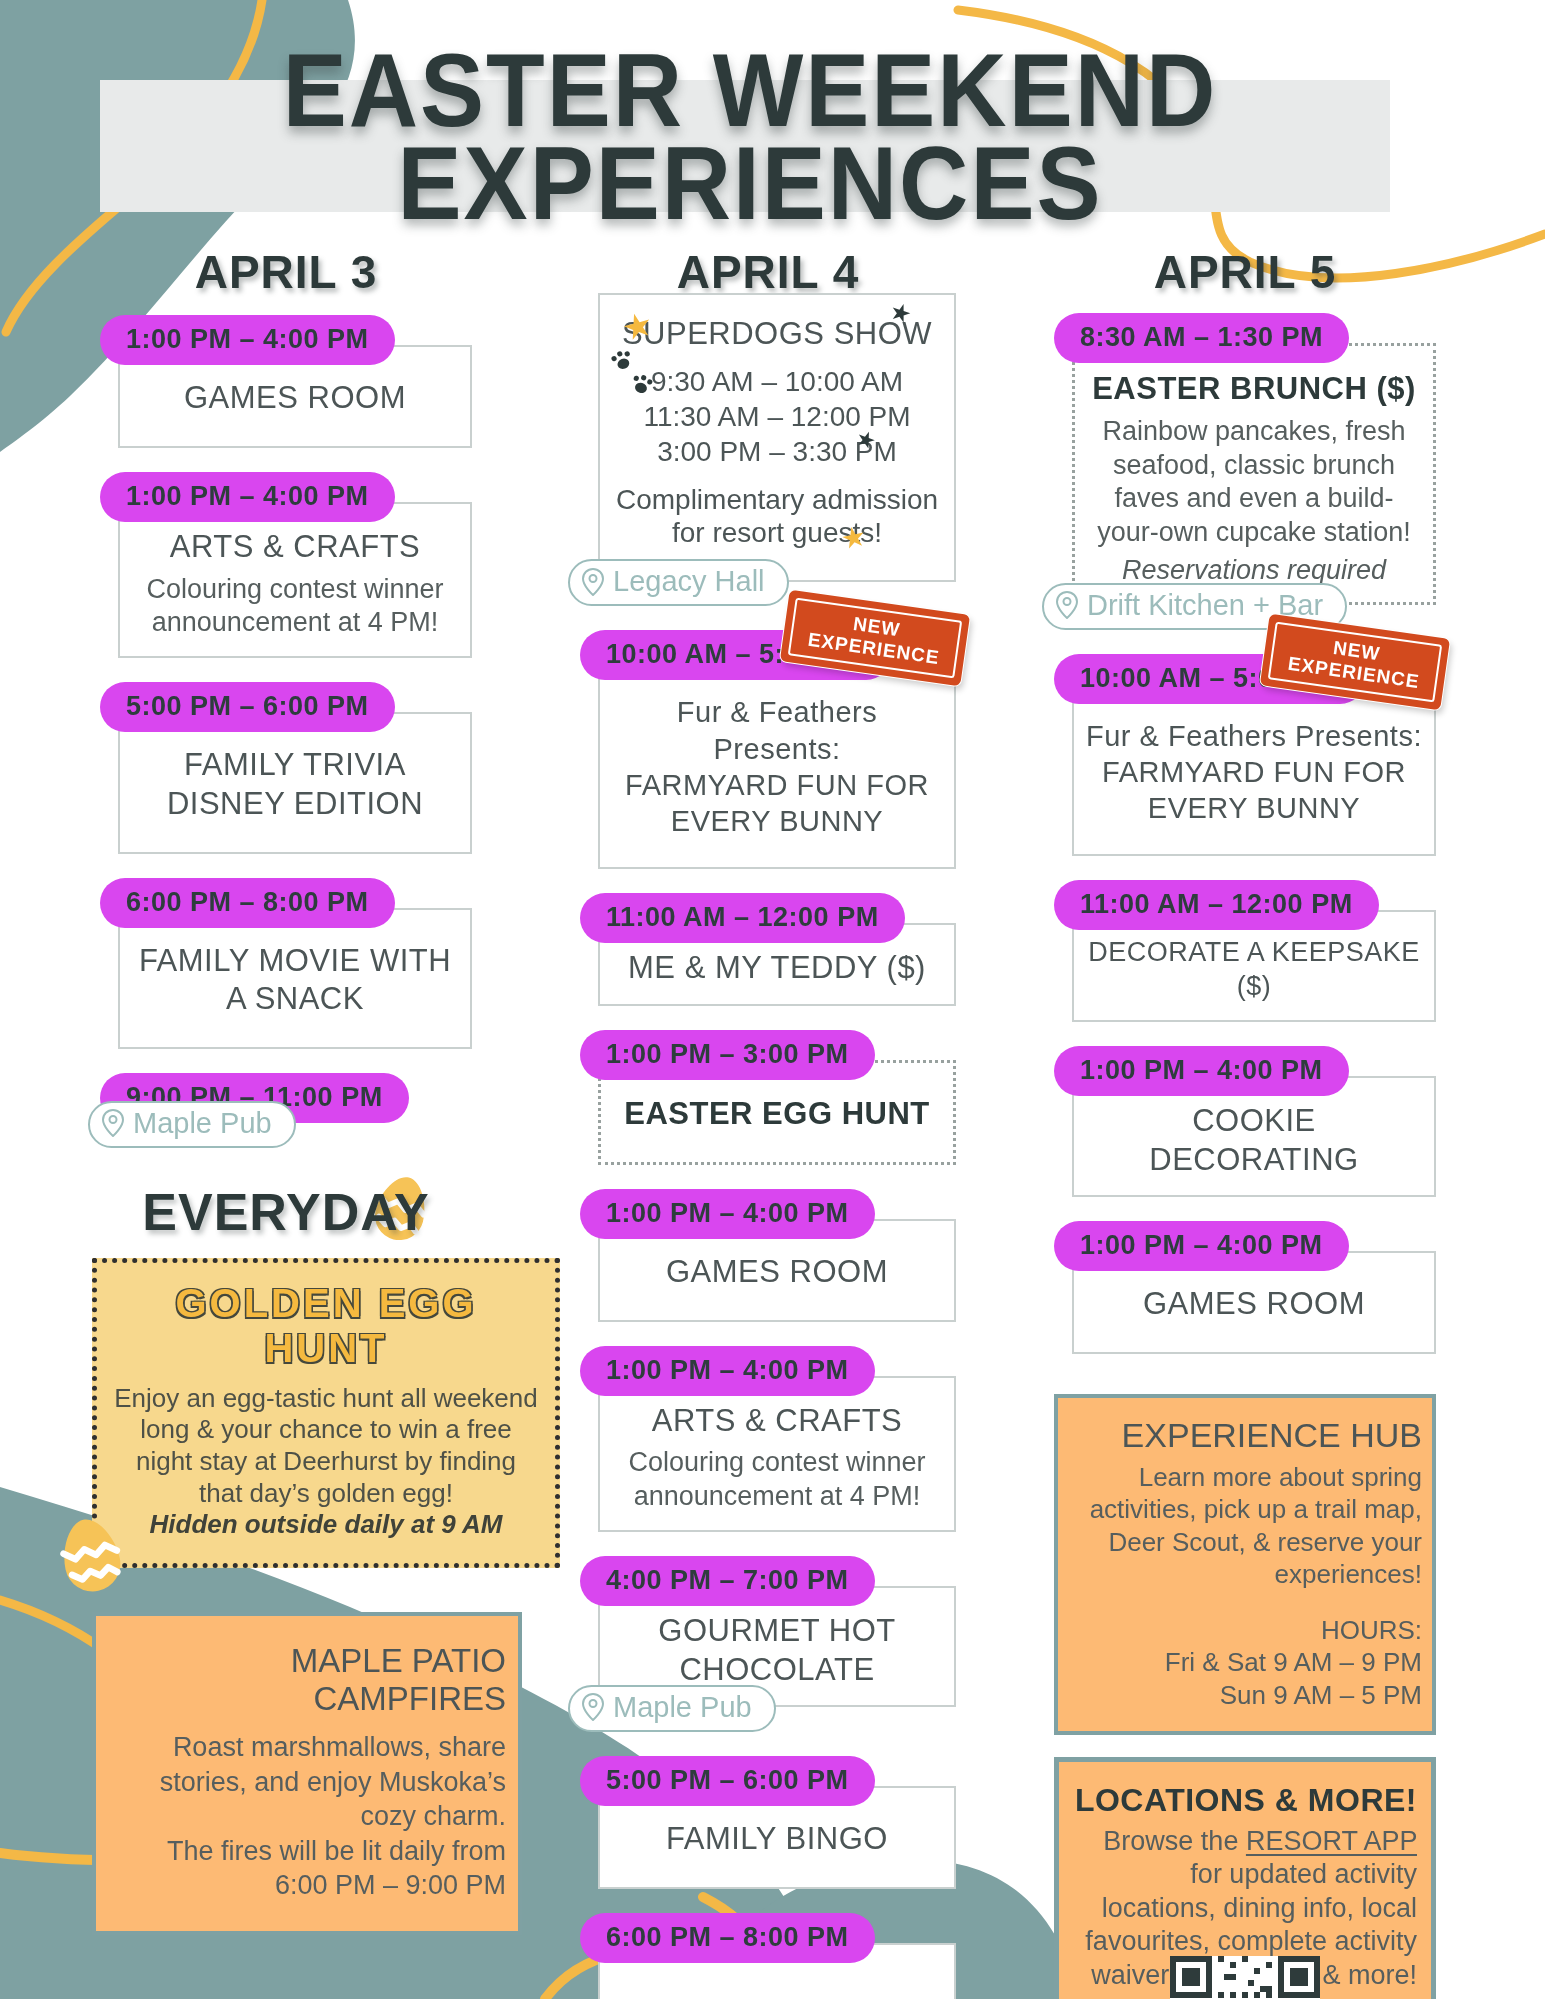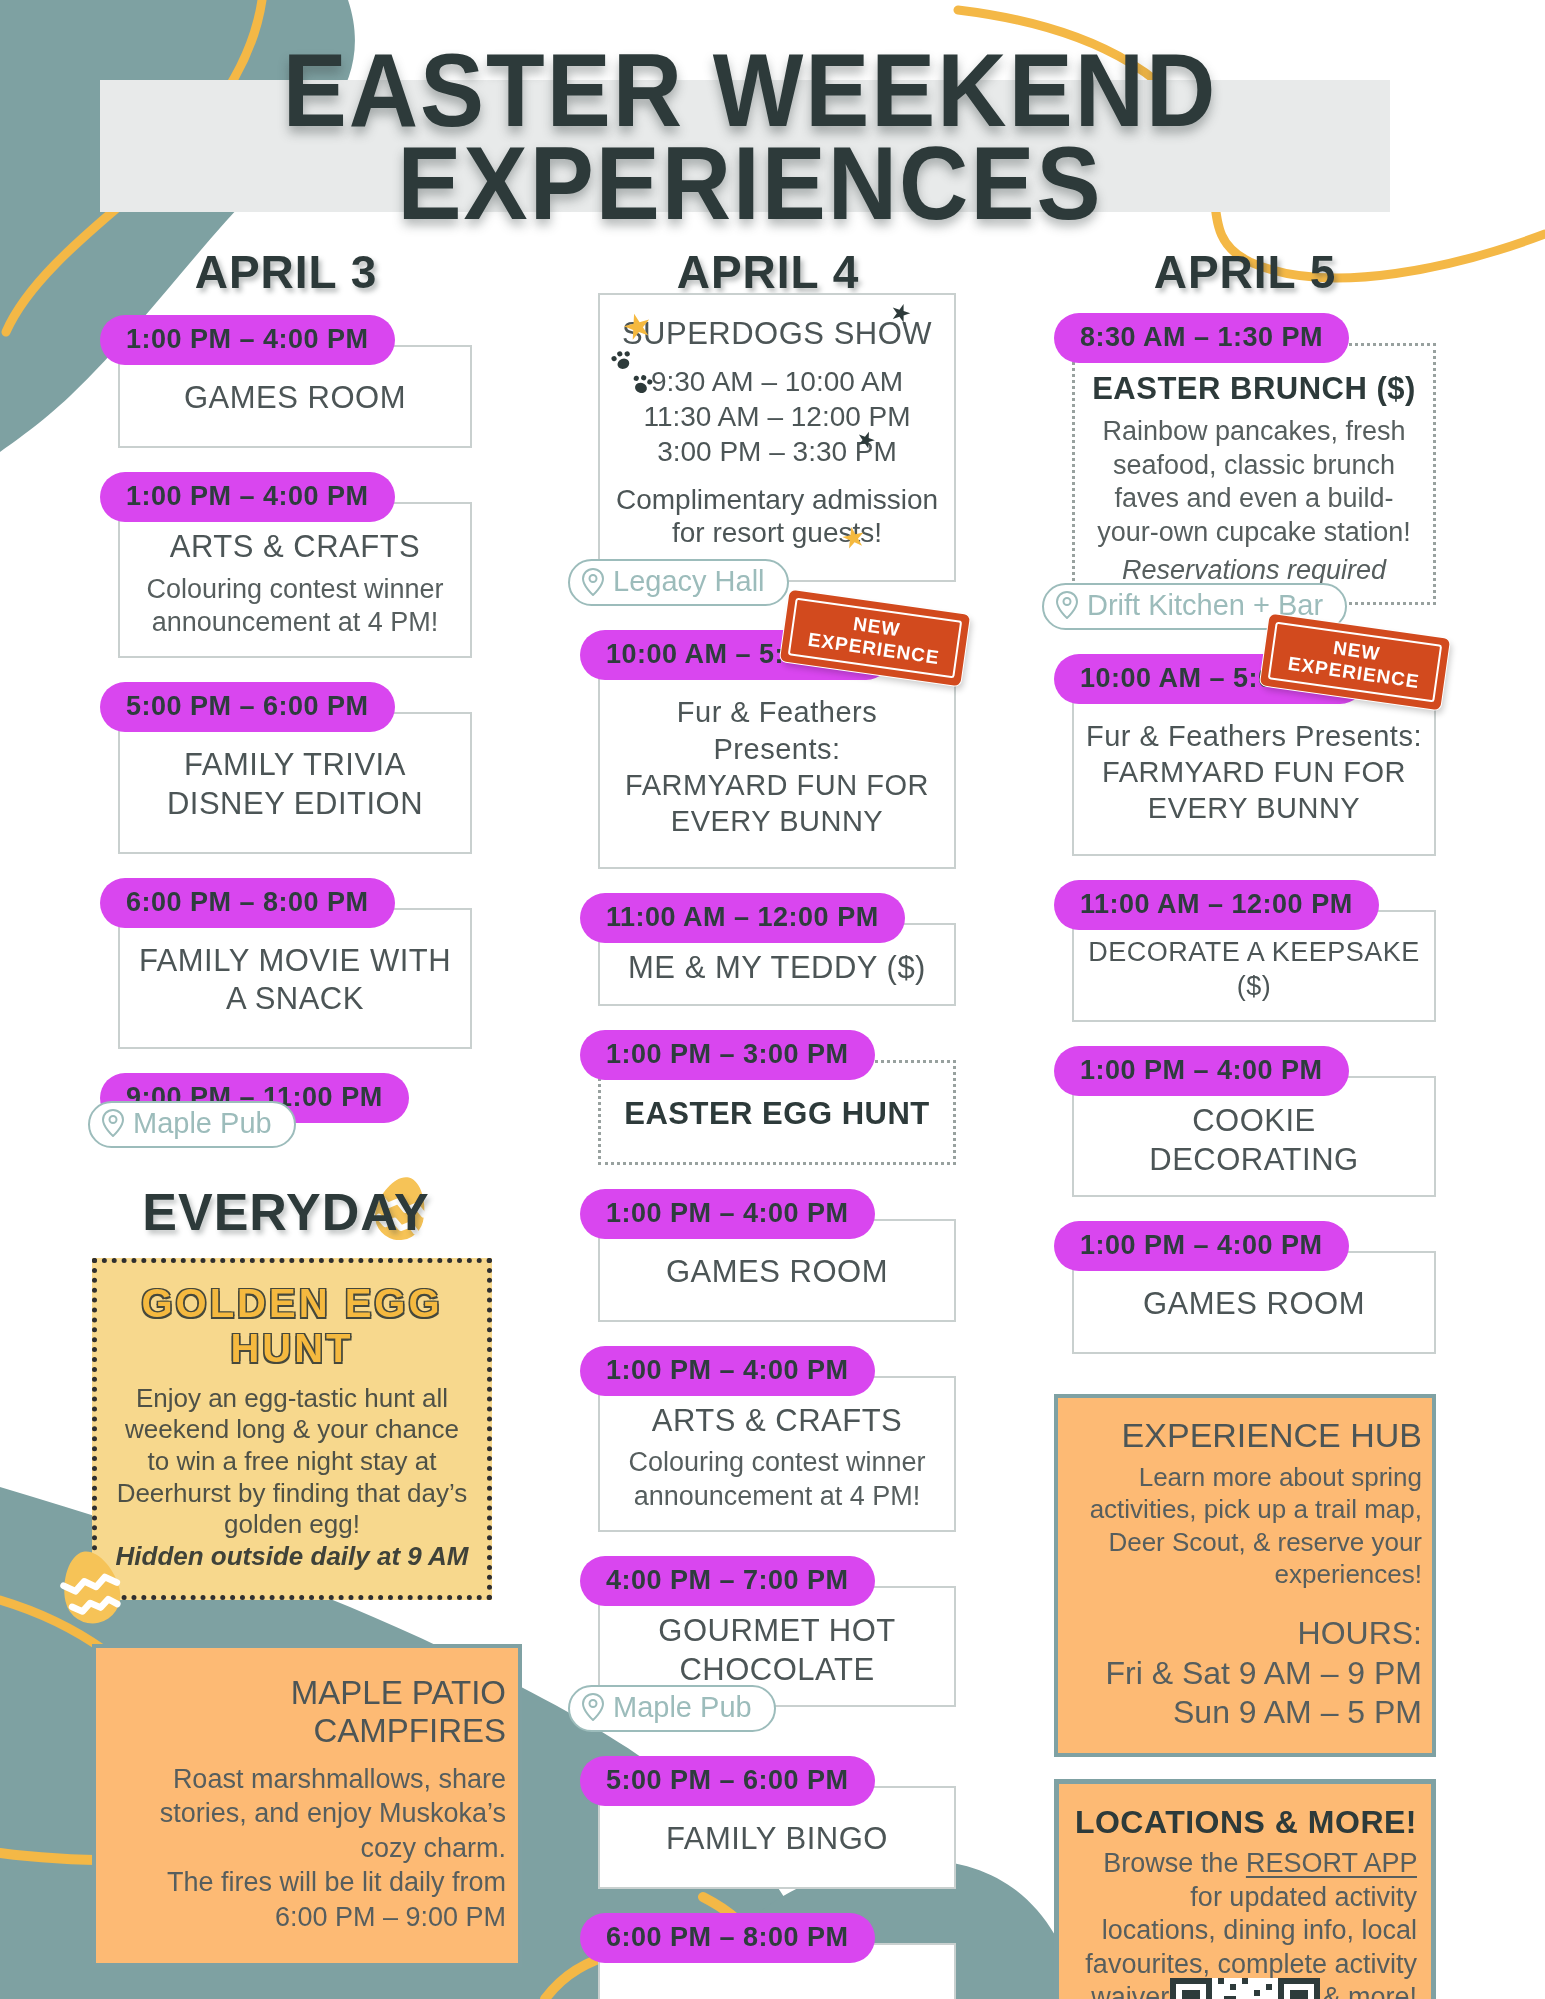--- a/index.html
+++ b/index.html
@@ -49,37 +49,37 @@
   .sd-note{font-size:28px;color:#4c5556;line-height:1.2;margin-top:14px;}
   .star{position:absolute;line-height:1;}
   .star.dark{color:#2d3a3a;}
   .star.yellow{color:#f5b93f;}
 
   .everyday{position:relative;text-align:center;font-weight:bold;font-size:52px;color:#2d3a3a;
             margin-top:34px;letter-spacing:1px;text-shadow:3px 4px 5px rgba(60,70,70,.3);}
   .everyday .txt{position:relative;z-index:1;}
   .egg{position:absolute;}
 
-  .golden-wrap{position:relative;margin-top:16px;margin-left:-8px;width:400px;}
+  .golden-wrap{position:relative;margin-top:16px;margin-left:-8px;width:468px;}
   .golden{border:5px dotted #2f2f2f;background:#f7d88d;padding:18px 16px 22px;text-align:center;}
   .golden-title{font-size:40px;font-weight:bold;color:#f5b93f;letter-spacing:3px;
                 text-shadow:-1.5px -1.5px 0 #45483c,1.5px -1.5px 0 #45483c,-1.5px 1.5px 0 #45483c,1.5px 1.5px 0 #45483c;}
   .golden-body{font-size:26px;color:#4e5147;line-height:1.22;margin-top:12px;}
   .golden-note{font-size:26px;font-weight:bold;font-style:italic;color:#3f4239;line-height:1.22;}
 
   .bigbox{background:#fdba74;text-align:right;position:relative;z-index:2;}
   .campfire{margin-top:44px;margin-left:-8px;width:398px;border:4px solid #7fa1a3;padding:26px 12px 28px;}
   .cf-title{font-size:33px;color:#4c5556;}
   .cf-body{font-size:27px;color:#565e5e;line-height:1.28;margin-top:12px;}
   .cf-body2{font-size:27px;color:#565e5e;line-height:1.28;}
 
   .hub{margin-top:40px;border:4px solid #7fa1a3;padding:18px 10px 20px;}
   .hub-title{font-size:34px;color:#4c5556;}
   .hub-body{font-size:26px;color:#565e5e;line-height:1.24;margin-top:6px;}
-  .hub-hours{margin-top:24px;font-size:32px;color:#565e5e;line-height:1.24;}
+  .hub-hours{margin-top:24px;font-size:26px;color:#565e5e;line-height:1.24;}
 
   .locbox{margin-top:22px;border:5px solid #7fa1a3;padding:20px 14px 14px;}
   .locbox-title{font-size:32px;font-weight:bold;color:#2d3a3a;letter-spacing:.5px;}
   .locbox-body{font-size:27px;color:#565e5e;line-height:1.24;margin-top:6px;}
   .locbox-body .u{text-decoration:underline;text-underline-offset:4px;}
   .qr{display:block;width:150px;height:150px;margin:-36px auto 0;position:relative;z-index:2;}
 </style>
 </head>
 <body>
 

